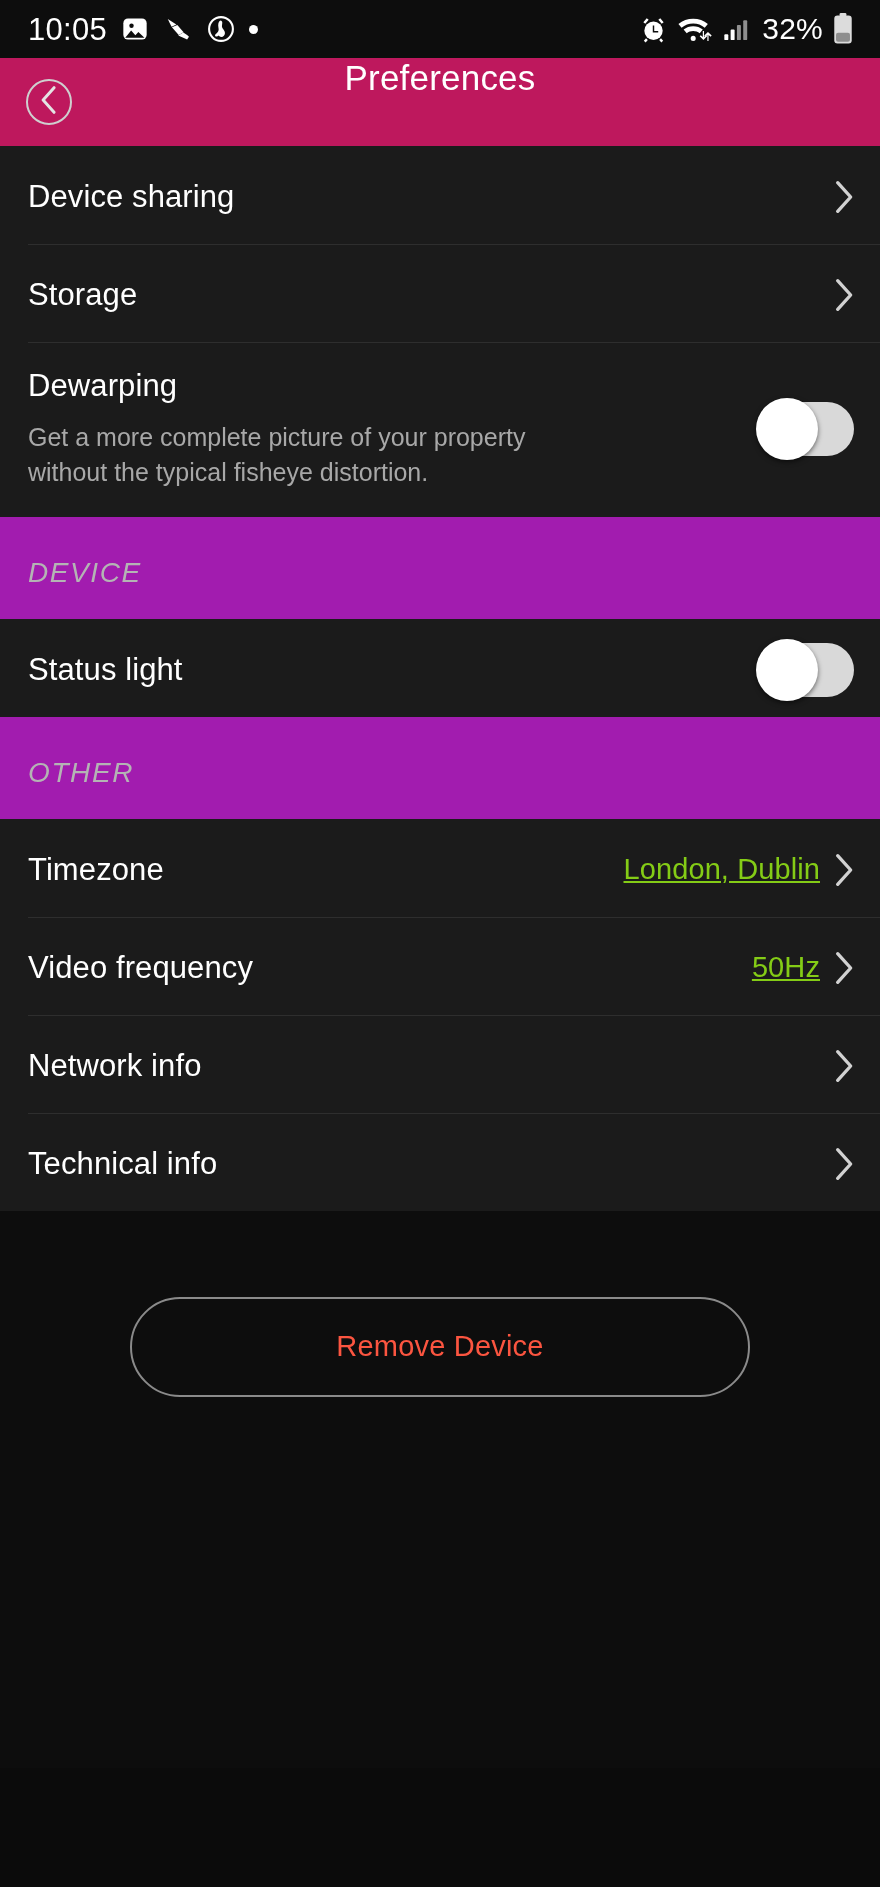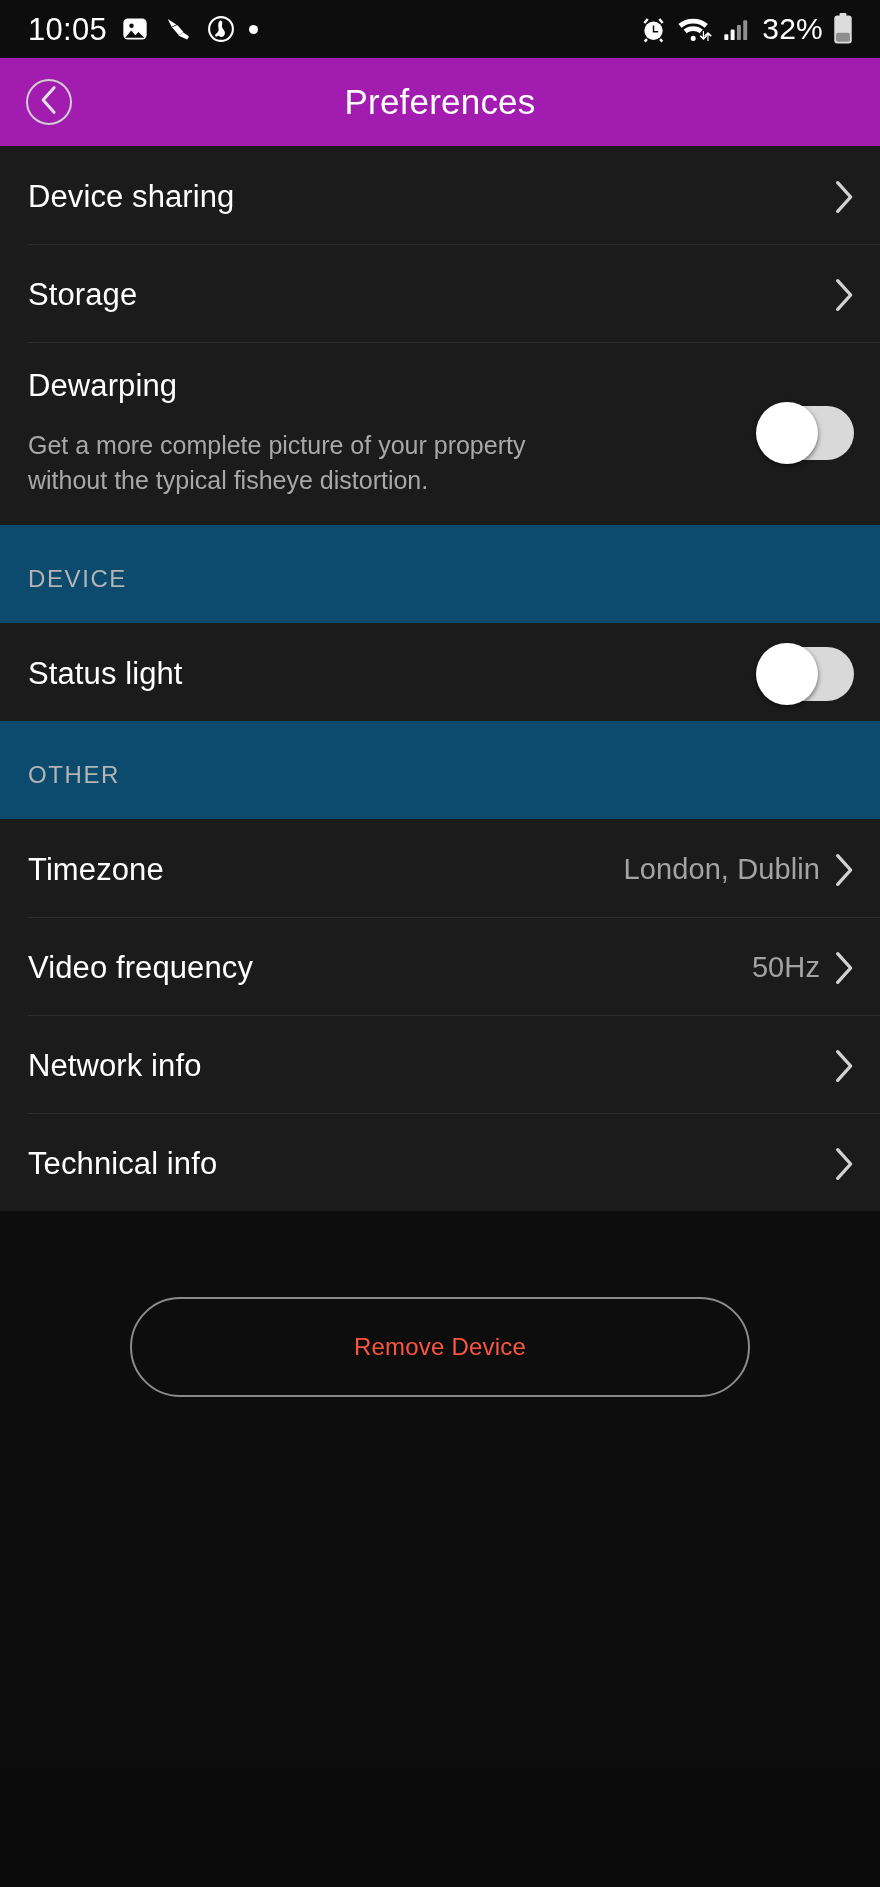--- a/index.html
+++ b/index.html
@@ -48,23 +48,23 @@
   .sb-ico { display: inline-flex; align-items: center; justify-content: center; }
   .sb-dot {
     width: 9px; height: 9px; border-radius: 50%;
     background: #ffffff; display: inline-block;
   }
 
   
   .header {
     position: relative;
     height: 88px;
-    background: #a21caf;
-    display: flex;
-    align-items: center;
+    background: #be185d;
+    display: flex;
+    align-items: flex-start;
     justify-content: center;
   }
   .back-btn {
     position: absolute;
     left: 26px;
     top: 50%;
     transform: translateY(-50%);
     width: 46px;
     height: 46px;
     border: 2px solid #cfcfcf;
@@ -76,26 +76,27 @@
   .page-title {
     font-size: 35px;
     font-weight: 400;
     color: #ffffff;
     letter-spacing: 0.2px;
   }
 
   
   .group { background: #1b1b1b; }
   .section-head {
-    background: #0c4a6e;
+    background: #a21caf;
     padding: 40px 28px 30px 28px;
-    font-size: 24px;
+    font-size: 28px;
     letter-spacing: 1.6px;
     color: #b4b4b4;
     text-transform: uppercase;
+    font-style: italic;
   }
 
   .row {
     position: relative;
     display: flex;
     align-items: center;
     min-height: 98px;
     padding: 4px 26px 0 28px;
     background: #1b1b1b;
   }
@@ -112,39 +113,40 @@
 
   .row-main { flex: 1 1 auto; min-width: 0; padding-right: 18px; }
   .row-title {
     font-size: 31px;
     color: #ffffff;
     font-weight: 400;
     letter-spacing: 0.1px;
     line-height: 1.15;
   }
   .row-desc {
-    margin-top: 24px;
+    margin-top: 16px;
     font-size: 25px;
     line-height: 1.42;
     color: #a8a8a8;
     max-width: 560px;
   }
 
   .row-right {
     display: flex;
     align-items: center;
     gap: 14px;
     flex: 0 0 auto;
   }
   .row.tall .row-right { align-self: center; }
   .row-value {
     font-size: 29px;
-    color: #a3a3a3;
+    color: #84cc16;
     letter-spacing: 0.1px;
     white-space: nowrap;
+    text-decoration: underline;
   }
 
   .chev {
     width: 20px;
     height: 34px;
     flex: 0 0 auto;
     display: block;
   }
 
   
@@ -176,21 +178,21 @@
     display: flex;
     justify-content: center;
   }
   .remove-btn {
     width: 620px;
     height: 100px;
     border: 2px solid #8a8a8a;
     border-radius: 50px;
     background: transparent;
     color: #fb5540;
-    font-size: 24px;
+    font-size: 29px;
     font-family: "Liberation Sans", sans-serif;
     letter-spacing: 0.2px;
     display: flex;
     align-items: center;
     justify-content: center;
     cursor: pointer;
   }
 </style>
 </head>
 <body>

